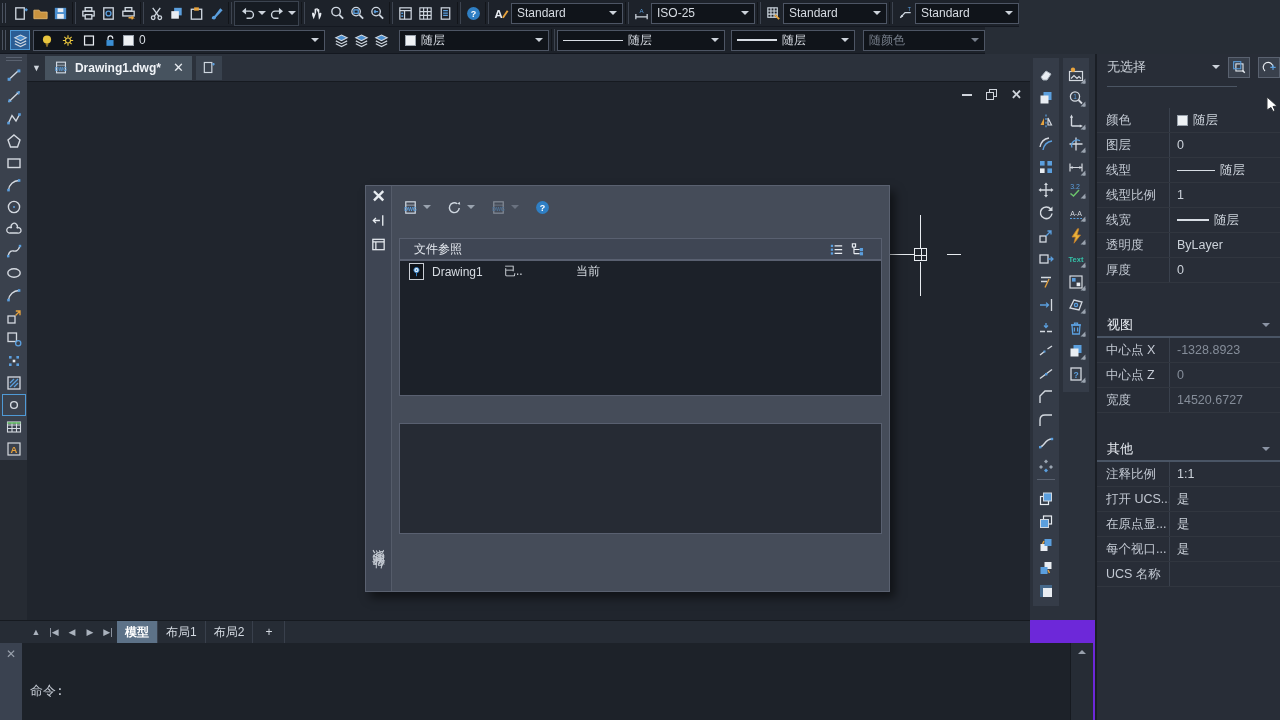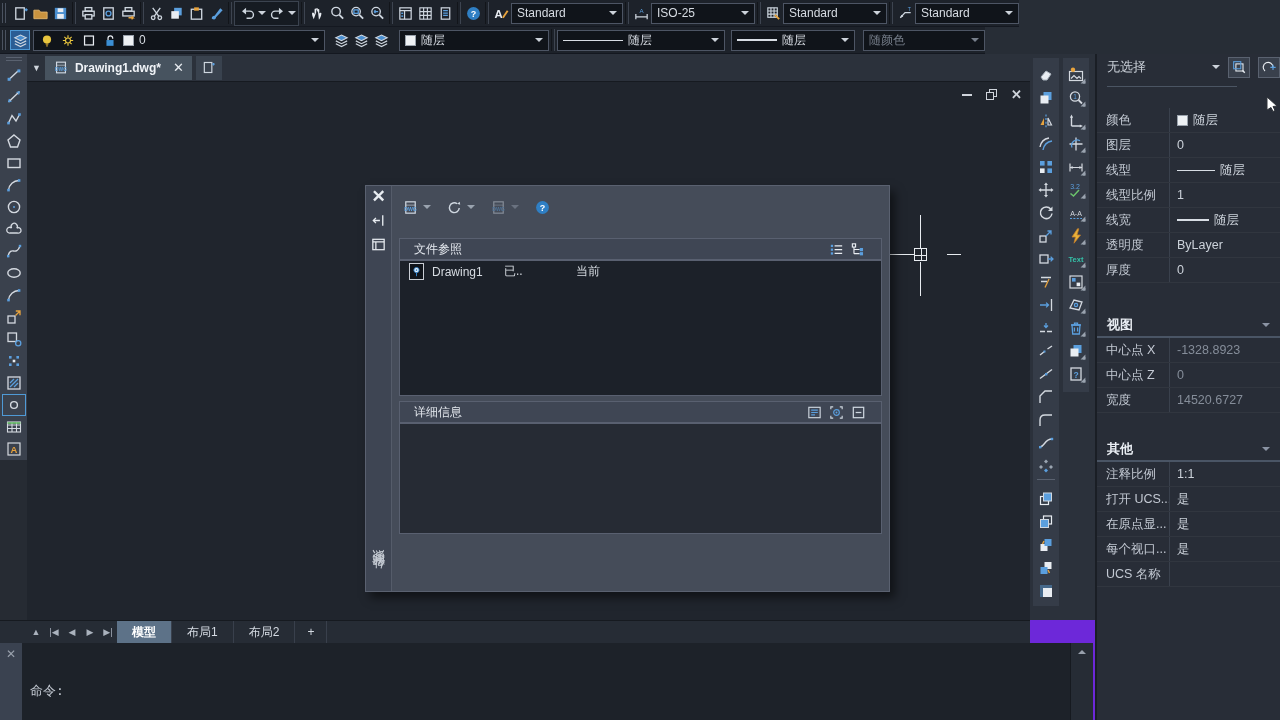--- a/index.html
+++ b/index.html
@@ -64,34 +64,34 @@
   .ptitle{padding:9px 0 0 10px;font-size:15px;font-weight:bold;color:#eef1f6;height:34px}
   .pselrow{display:flex;align-items:center;height:26px;padding-left:10px;gap:8px}
   .pseltext{font-size:13px;color:#ccd2da;width:55px}
   .pbtn{width:22px;height:21px;border:1px solid #5a6270;background:#39404c;display:flex;align-items:center;justify-content:center;flex:none}
   .punder{height:1px;background:#4b5563;margin:6px 10px 0 10px;width:130px}
   .pgap{height:21px}
   .prow{display:flex;height:25px;align-items:center;border-bottom:1px solid #31363f;position:relative}
   .prow .lbl{width:72px;padding-left:9px;color:#c3c9d3;font-size:12.5px;flex:none;white-space:nowrap;overflow:hidden}
   .prow .val{flex:1;border-left:1px solid #3a414d;padding-left:7px;height:100%;display:flex;align-items:center;font-size:12.5px;color:#ccd2da;gap:5px;white-space:nowrap;overflow:hidden}
   .prow .val.ro{color:#858d99}
-  .psec{display:flex;align-items:center;height:24px;padding:0 10px;font-weight:bold;color:#e9edf3;font-size:13px;border-bottom:2px solid #4a5565}
+  .psec{display:flex;align-items:center;height:24px;padding:0 10px;font-weight:normal;color:#e9edf3;font-size:13px;border-bottom:2px solid #4a5565}
   .psec .dd{margin-left:auto;border-top-color:#8b94a4}
   .swatch{width:11px;height:11px;background:#eef1f4;border:1px solid #9aa2ac;flex:none}
   .cursor{position:absolute;z-index:50}
   
   .ch-v{position:absolute;width:1px;background:#e8ecf0}
   .ch-h{position:absolute;height:1px;background:#e8ecf0}
   .ch-box{position:absolute;width:13px;height:13px;border:1px solid #e8ecf0}
   .ch-box::before{content:"";position:absolute;left:50%;top:0;bottom:0;width:1px;background:#e8ecf0}
   .ch-box::after{content:"";position:absolute;top:50%;left:0;right:0;height:1px;background:#e8ecf0}
   
   .layoutbar{position:absolute;left:0;top:620px;width:1030px;height:23px;background:#262c35;display:flex;align-items:center;border-top:1px solid #161a20}
   .navbtn{color:#aab2bd;font-size:9px;width:18px;text-align:center;flex:none}
-  .ltab{height:23px;display:flex;align-items:center;padding:0 15px;color:#d4dae2;border-right:1px solid #39404c;font-size:12px}
+  .ltab{height:23px;display:flex;align-items:center;padding:0 8px;color:#d4dae2;border-right:1px solid #39404c;font-size:12px}
   .ltab.active{background:#5d7288;font-weight:bold;color:#fff}
   
   .cmd{position:absolute;left:0;top:643px;width:1093px;height:77px;background:#1d2229;overflow:hidden}
   .cmdgutter{position:absolute;left:0;top:0;width:22px;height:77px;background:#3a4250;display:flex;justify-content:center;padding-top:5px}
   .cmdx{color:#9aa2ad;font-size:12px;line-height:12px}
   .cmdlines{position:absolute;left:30px;top:3px;font-family:"DejaVu Sans Mono",monospace;font-size:13px;color:#c2c8d1;line-height:18px;white-space:pre}
   .cmdsb{position:absolute;left:1070px;top:643px;width:23px;height:77px;background:#262c35;border-left:1px solid #161a20;display:flex;justify-content:center;padding-top:7px}
 </style>
 </head>
 <body>
@@ -1052,38 +1052,20 @@
               </span>
             </div>
           <div class="c1">Drawing1</div>
           <div class="c2">已..</div>
           <div class="c3"></div>
           <div class="c4">当前</div>
           <div class="c5"></div>
           <div class="c6"></div>
         </div>
       </div>
-      <div class="xbar" style="top:215px">
-        <span>详细信息</span>
-        <span class="ic" style="margin-left:auto;width:18px;height:18px">
-            <svg>
-              <use href="#i-dlist"></use>
-            </svg>
-          </span>
-        <span class="ic" style="width:18px;height:18px">
-            <svg>
-              <use href="#i-dprev"></use>
-            </svg>
-          </span>
-        <span class="ic" style="width:18px;height:18px">
-            <svg>
-              <use href="#i-dmin"></use>
-            </svg>
-          </span>
-      </div>
       <div class="xdetails"></div>
     </div>
   </div>
 
   <div class="rstrip">
     <div class="rcol" style="left:3px;top:4px;height:548px">
       <span class="tbtn">
           <svg style="width:18px;height:18px">
             <use href="#i-erase"></use>
           </svg>

